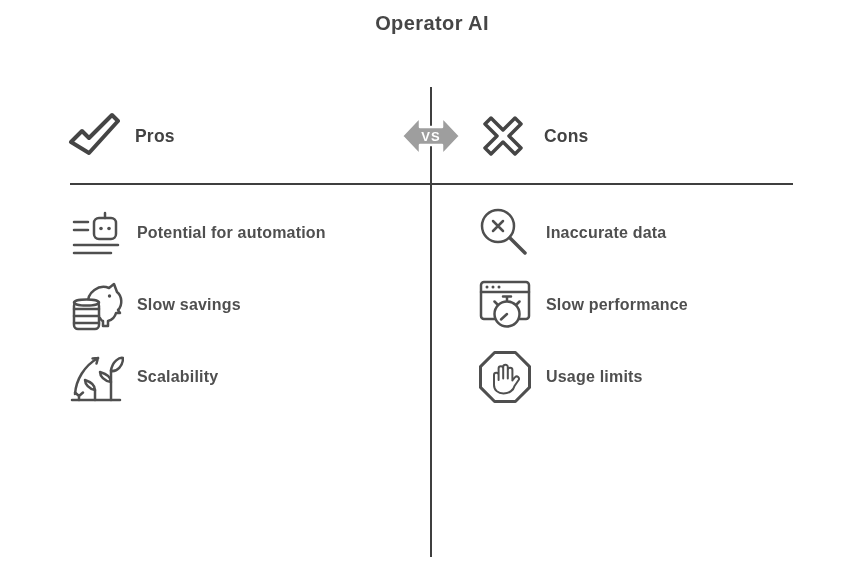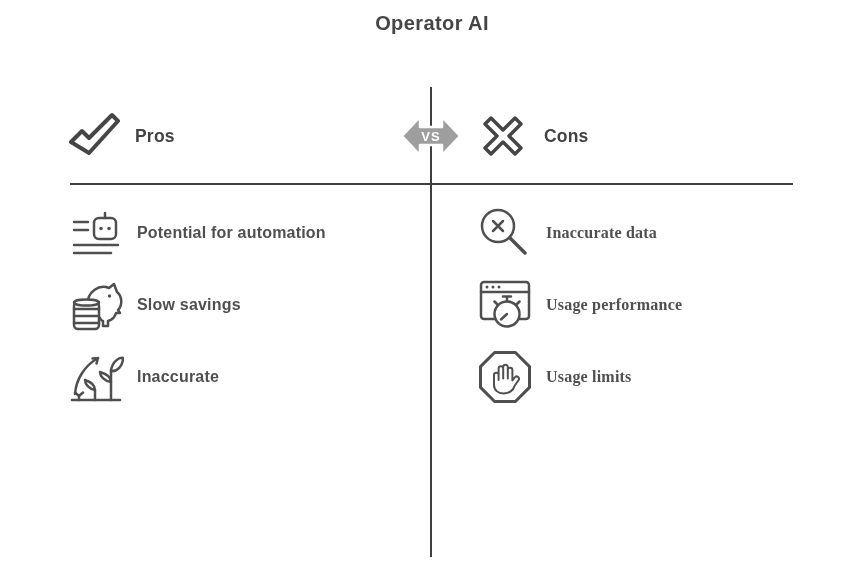--- a/index.html
+++ b/index.html
@@ -15,21 +15,21 @@
   .vline{position:absolute;left:430px;top:87px;width:1.5px;height:470px;background:#3f3f3f;}
   .hline{position:absolute;left:70px;top:183px;width:723px;height:1.5px;background:#3f3f3f;}
   .badge{position:absolute;left:400px;top:112px;width:62px;height:48px;}
   .badge text{font-family:"Liberation Sans",sans-serif;font-weight:700;}
   .header-row{position:absolute;display:flex;align-items:center;gap:15px;height:62px;top:105px;}
   .header-row.left{left:68px;}
   .header-row.right{left:477px;}
   .header-label{font-size:17.5px;font-weight:700;color:#434343;letter-spacing:.2px;}
   .rows{position:absolute;top:197px;display:flex;flex-direction:column;}
   .rows.left{left:68px;}
-  .rows.right{left:477px;font-family:Liberation Serif, serif;}
+  .rows.right{left:477px;}
   .row{display:flex;align-items:center;gap:13px;height:72px;}
   .icon{width:56px;height:56px;flex:0 0 56px;display:flex;align-items:center;justify-content:center;}
   .header-row .icon{width:52px;flex:0 0 52px;}
   .label{font-size:16px;font-weight:700;color:#4f4f4f;letter-spacing:.2px;}
   svg{display:block;}
 </style>
 </head>
 <body>
 
 <div class="title">Operator AI</div>
@@ -95,21 +95,21 @@
         <path d="M43,51 V21"></path>
         <path d="M43,22 C44,12 52,8 55,9 C55,17 49,23 43,22 Z"></path>
         <path d="M43,33 C36,32 32,27 32,23 C39,25 43,28 43,33 Z"></path>
         <path d="M27,51 V41"></path>
         <path d="M27,41 C21,40 17,35 17,31 C23,33 27,36 27,41 Z"></path>
         <path d="M11,51 V47 M11,47 L7,43.5 M11,47 L15,43.5"></path>
         <path d="M7,45 C8,31 16,17 30,9"></path>
         <path d="M30,9 L24.5,9.5 M30,9 L28.5,14.5"></path>
       </svg>
     </span>
-    <span class="label">Inaccurate</span>
+    <span class="label">Scalability</span>
   </div>
 
 </div>
 
 <div class="rows right">
 
   <div class="row">
     <span class="icon">
       <svg width="56" height="56" viewBox="0 0 56 56" fill="none" stroke="#4f4f4f" stroke-width="2.5" stroke-linecap="round" stroke-linejoin="round">
         <circle cx="21" cy="21" r="16"></circle>
@@ -127,21 +127,21 @@
         <path d="M4,15 H52"></path>
         <circle cx="10" cy="10" r="1.5" fill="#4f4f4f" stroke="none"></circle>
         <circle cx="16" cy="10" r="1.5" fill="#4f4f4f" stroke="none"></circle>
         <circle cx="22" cy="10" r="1.5" fill="#4f4f4f" stroke="none"></circle>
         <path d="M26,19.5 H34 M30,20 V24.5"></path>
         <circle cx="30" cy="37" r="12.5" fill="#ffffff"></circle>
         <path d="M20.5,27.5 L17.5,24.5 M39.5,27.5 L42.5,24.5"></path>
         <path d="M30,37 L24,42.5"></path>
       </svg>
     </span>
-    <span class="label">Usage performance</span>
+    <span class="label">Slow performance</span>
   </div>
 
 
   <div class="row">
     <span class="icon">
       <svg width="56" height="56" viewBox="0 0 56 56" fill="none" stroke="#4f4f4f" stroke-width="3" stroke-linecap="round" stroke-linejoin="round">
         <polygon points="17.6,3.5 38.4,3.5 52.5,17.6 52.5,38.4 38.4,52.5 17.6,52.5 3.5,38.4 3.5,17.6"></polygon>
         <path stroke-width="2" d="M17,36 V26 A2.3,2.3 0 0 1 21.6,26 V31
           M21.6,31 V19.5 A2.3,2.3 0 0 1 26.2,19.5 V29.5
           M26.2,29.5 V18 A2.3,2.3 0 0 1 30.8,18 V29.5

